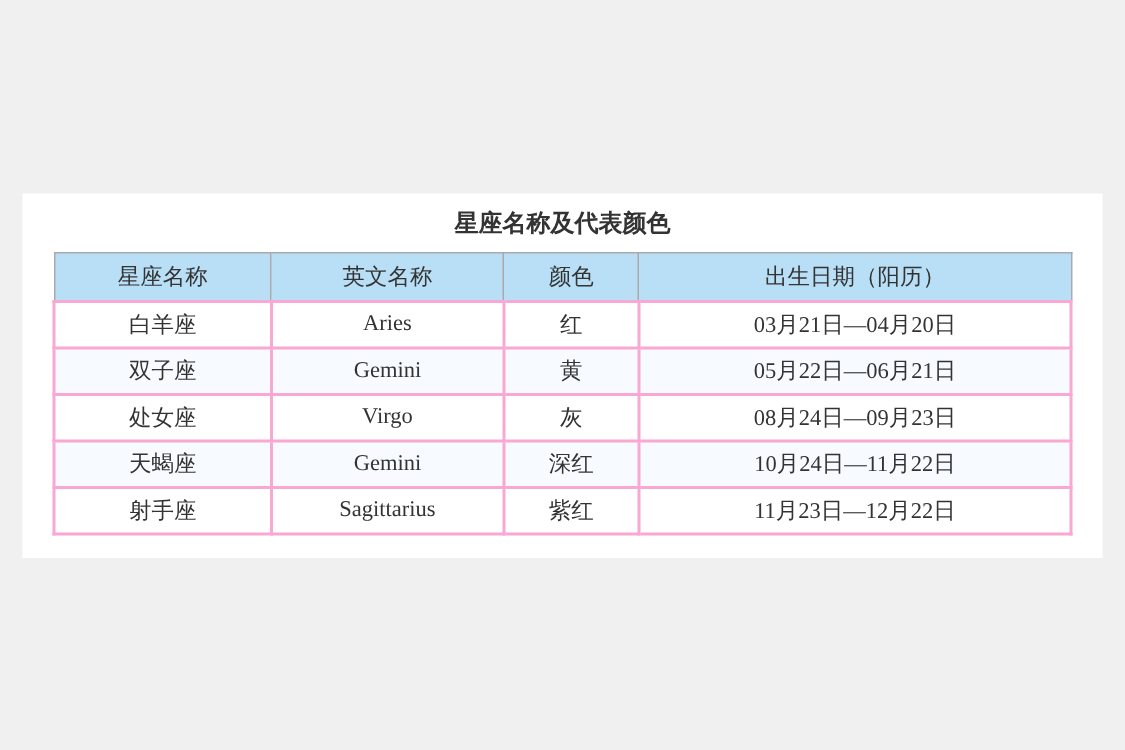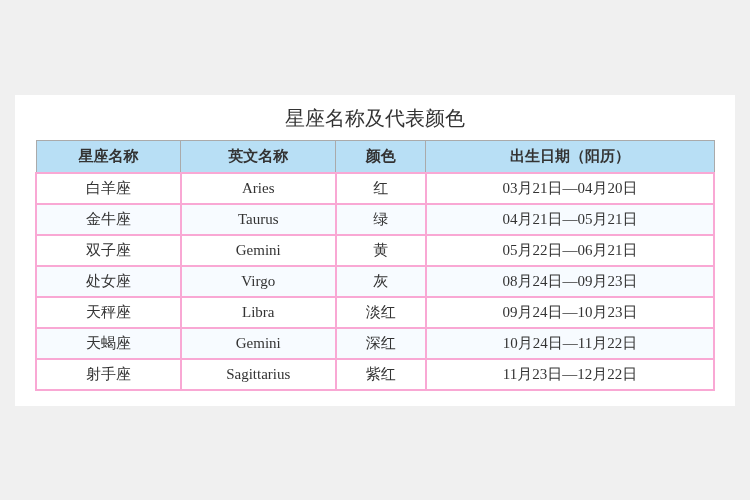--- a/index.html
+++ b/index.html
@@ -17,33 +17,33 @@
       font-family: "SimSun", "宋体", serif;
       font-size: 15px;
     }
     .container {
       background: white;
       padding: 10px 20px 15px 20px;
       width: 720px;
     }
     .title {
       text-align: center;
-      font-size: 20px;
-      font-weight: normal;
+      font-size: 16px;
+      font-weight: bold;
       margin-bottom: 8px;
       color: #333;
     }
     table {
       width: 100%;
       border-collapse: collapse;
     }
     th {
       background-color: #b8dff5;
       color: #333;
-      font-weight: bold;
+      font-weight: normal;
       text-align: center;
       padding: 6px 8px;
       border: 1px solid #aaa;
       font-size: 15px;
     }
     td {
       text-align: center;
       padding: 5px 8px;
       border: 2px solid #f9a8d4;
       color: #333;
@@ -71,42 +71,30 @@
       </tr>
     </thead>
     <tbody id="table-body">
     <tr>
           <td>白羊座</td>
           <td>Aries</td>
           <td>红</td>
           <td>03月21日—04月20日</td>
         </tr>
         <tr>
-          <td>金牛座</td>
-          <td>Taurus</td>
-          <td>绿</td>
-          <td>04月21日—05月21日</td>
-        </tr>
-        <tr>
           <td>双子座</td>
           <td>Gemini</td>
           <td>黄</td>
           <td>05月22日—06月21日</td>
         </tr>
         <tr>
           <td>处女座</td>
           <td>Virgo</td>
           <td>灰</td>
           <td>08月24日—09月23日</td>
-        </tr>
-        <tr>
-          <td>天秤座</td>
-          <td>Libra</td>
-          <td>淡红</td>
-          <td>09月24日—10月23日</td>
         </tr>
         <tr>
           <td>天蝎座</td>
           <td>Gemini</td>
           <td>深红</td>
           <td>10月24日—11月22日</td>
         </tr>
         <tr>
           <td>射手座</td>
           <td>Sagittarius</td>

